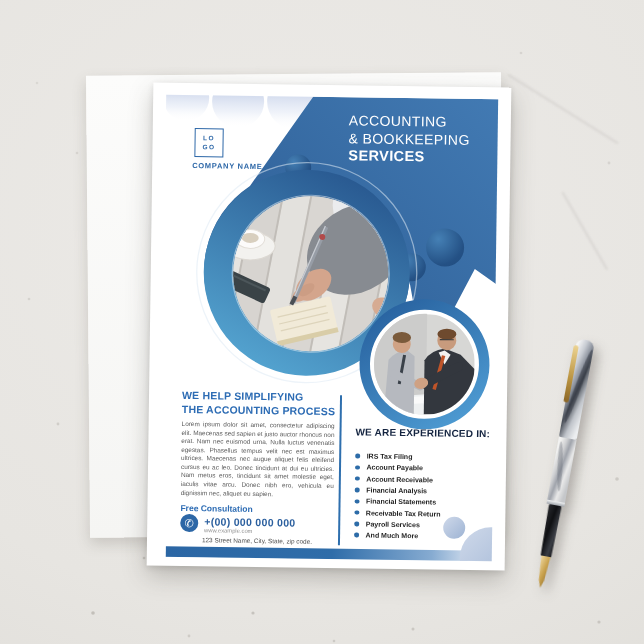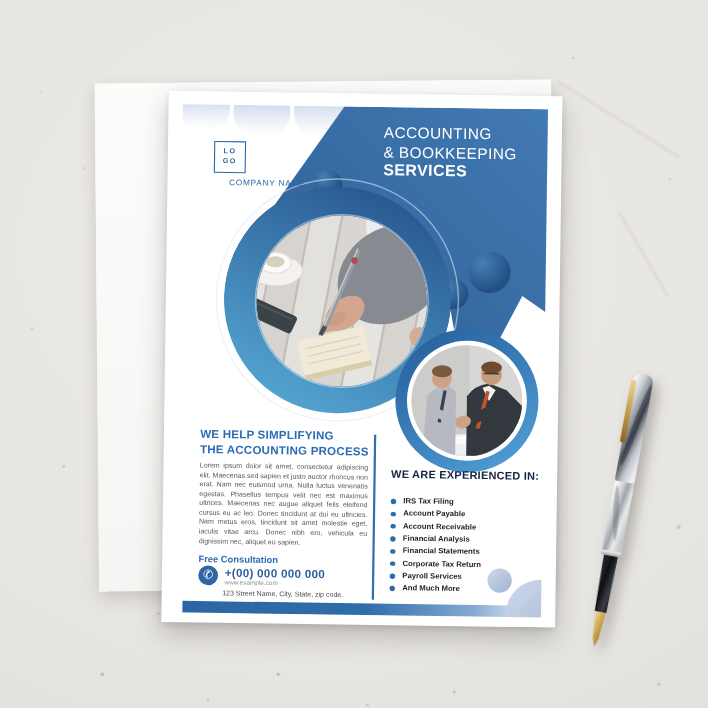--- a/index.html
+++ b/index.html
@@ -39,21 +39,21 @@
     position:absolute;left:150px;top:85px;width:358px;height:483px;
     background:#ffffff;transform:rotate(.8deg);
     box-shadow:0 10px 24px rgba(70,64,58,.28),0 2px 6px rgba(0,0,0,.12);
   }
   .flyer .art{position:absolute;left:13px;top:12px;z-index:1;}
   .layer{position:absolute;z-index:2;}
 
   .logo-box{left:42px;top:45px;width:27px;height:27px;border:1.5px solid #2e68a8;
     display:flex;flex-direction:column;align-items:center;justify-content:center;
     color:#2e68a8;font-size:6.5px;font-weight:bold;letter-spacing:1.5px;line-height:1.35;}
-  .company-name{left:56px;top:78px;font-size:7.5px;font-weight:normal;color:#2e68a8;letter-spacing:.7px;}
+  .company-name{left:40px;top:78px;font-size:7.5px;font-weight:bold;color:#2e68a8;letter-spacing:.7px;}
 
   .title{left:196px;top:27px;color:#ffffff;line-height:17.5px;letter-spacing:.4px;}
   .title .t1,.title .t2{font-size:14px;font-weight:500;}
   .title .t3{font-size:14.5px;font-weight:800;}
 
   .intro-heading{left:33px;top:305px;font-size:10.5px;font-weight:800;color:#2d6cb4;line-height:14px;letter-spacing:.2px;}
   .intro-body{left:33px;top:337px;width:153px;font-size:6.4px;line-height:1.34;color:#595959;text-align:justify;}
   .free-label{left:33px;top:420px;font-size:8.5px;font-weight:800;color:#2d6cb4;}
   .phone-icon{left:33px;top:431px;width:18px;height:18px;border-radius:50%;background:#2d67a6;
     color:#fff;display:flex;align-items:center;justify-content:center;font-size:11px;line-height:1;}
@@ -279,21 +279,21 @@
       <li>
           <span class="bullet"></span>
           <span>Financial Analysis</span>
         </li>
       <li>
           <span class="bullet"></span>
           <span>Financial Statements</span>
         </li>
       <li>
           <span class="bullet"></span>
-          <span>Corporate Tax Return</span>
+          <span>Receivable Tax Return</span>
         </li>
       <li>
           <span class="bullet"></span>
           <span>Payroll Services</span>
         </li>
       <li>
           <span class="bullet"></span>
           <span>And Much More</span>
         </li>
     </ul>

